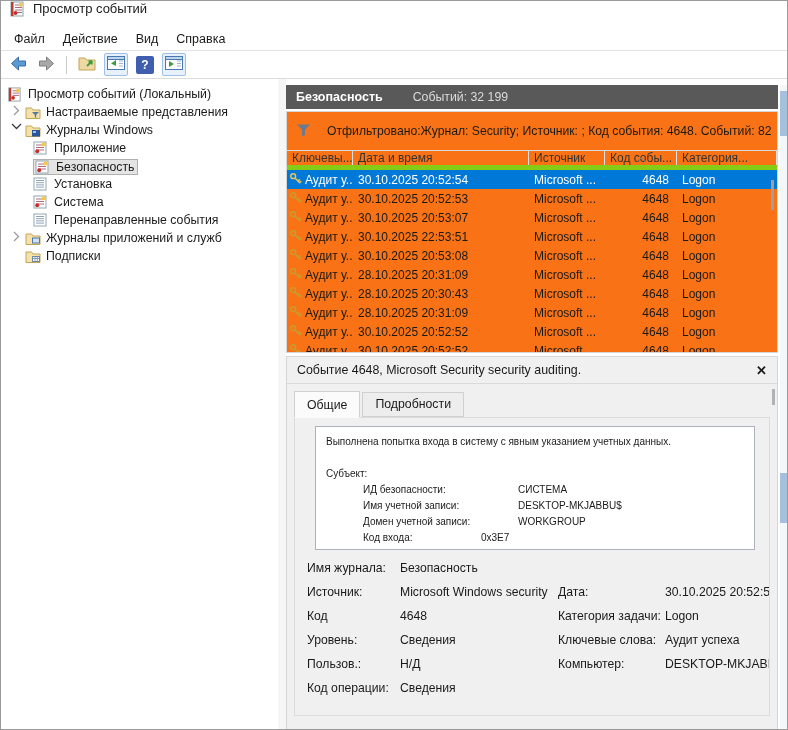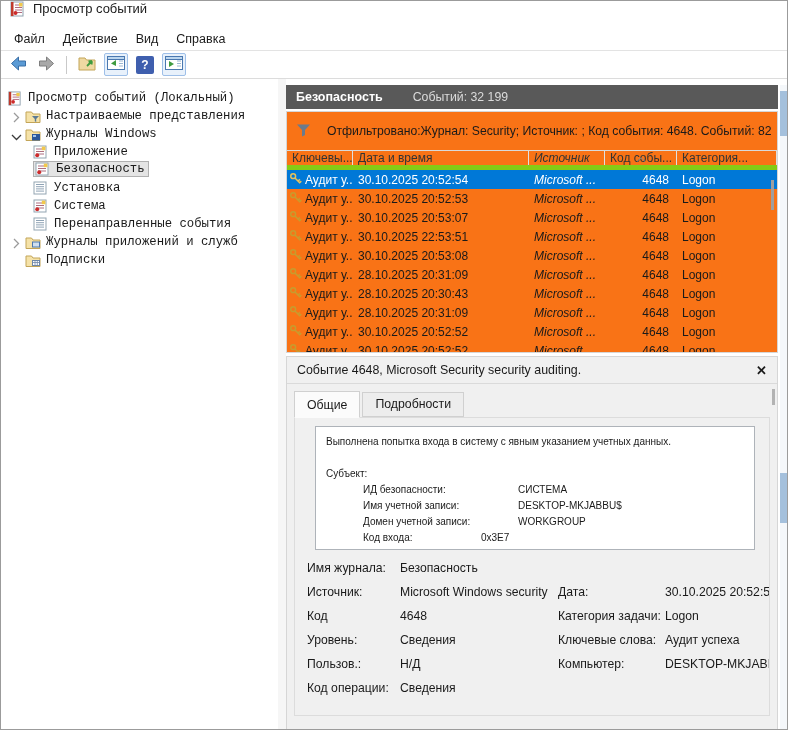--- a/index.html
+++ b/index.html
@@ -21,21 +21,21 @@
   .toolbar { position:absolute; top:50px; left:0; right:0; height:28px; display:flex; align-items:center;
              padding-left:6px; gap:5px; background:#fff; border-bottom:1px solid #dcdcdc; }
   .tb-btn { display:flex; align-items:center; justify-content:center; padding:2px; border:1px solid transparent; }
   .tb-btn.toggled { border:1px solid #9ebfe8; background:#e8f1fb; border-radius:2px; }
   .tb-sep { width:1px; height:18px; background:#c9c9c9; margin:0 3px; }
   .help-box { width:18px; height:18px; background:#3f5fae; color:#fff; border-radius:2px; font-weight:bold;
               font-size:12px; display:flex; align-items:center; justify-content:center; }
 
   
   .tree { position:absolute; top:78px; left:0; width:277px; bottom:0; background:#fff; padding-top:8px; overflow:hidden; }
-  .tree-item { display:flex; align-items:flex-end; height:18px; white-space:nowrap; cursor:default;font-family:Liberation Mono, monospace; }
+  .tree-item { display:flex; align-items:flex-start; height:18px; white-space:nowrap; cursor:default; }
   .chev { width:18px; display:flex; align-items:center; justify-content:center; flex:0 0 18px; }
   .ticon { width:16px; height:14px; margin-right:5px; flex:0 0 16px; display:flex; align-items:center; }
   .tlabel { font-size:12.3px; }
   .lvl0 { padding-left:6px; } .lvl1 { padding-left:6px; } .lvl2 { padding-left:32px; }
   .sel-wrap { display:flex; align-items:center; background:#e4e4e4; border:1px solid #b0b0b0; padding:0 3px 0 1px; }
 
   .v-divider { position:absolute; top:78px; left:277px; width:8px; bottom:0; background:#f6f6f6; }
 
   
   .hdr-bar { position:absolute; left:285px; top:84px; width:492px; height:24px; background:#595959;
@@ -45,21 +45,21 @@
 
   
   .list-panel { position:absolute; left:285px; top:110px; width:492px; height:242px; background:#f97316;
                 border:1px solid #d6d6d6; overflow:hidden; }
   .filter-row { height:38px; display:flex; align-items:center; padding-left:9px; }
   .filter-text { margin-left:16px; font-size:12.2px; }
 
   .grid-header { display:flex; height:20px; border-top:1px solid #d9d9d9; border-bottom:5px solid #84cc16; position:relative; }
   .gh-cell { display:flex; align-items:center; padding-left:5px; border-right:1px solid #e0e0e0;
              font-size:12px; color:#333; position:relative; overflow:hidden; white-space:nowrap; }
-  .c-kw { width:66px; } .c-dt { width:176px; } .c-src { width:76px;font-style:italic; } .c-code { width:72px; } .c-cat { flex:1; }
+  .c-kw { width:66px; } .c-dt { width:176px; } .c-src { width:76px; } .c-code { width:72px; } .c-cat { flex:1; }
   .sort-glyph { position:absolute; top:0; left:50%; transform:translateX(-50%); }
 
   .rows { height:182px; overflow:hidden; position:relative; }
   .row { display:flex; align-items:center; height:19px; white-space:nowrap; }
   .row .cell { overflow:hidden; padding-left:5px; }
   .row .c-kw { display:flex; align-items:center; gap:3px; padding-left:2px; }
   .row .c-code { text-align:right; padding-right:8px; padding-left:0; }
   .row.selected { background:#0078d7; color:#fff; }
   .list-scroll { position:absolute; right:2px; top:62px; width:4px; height:190px; }
   .list-thumb { position:absolute; top:6px; width:3px; height:30px; background:#9f9f9f; }

